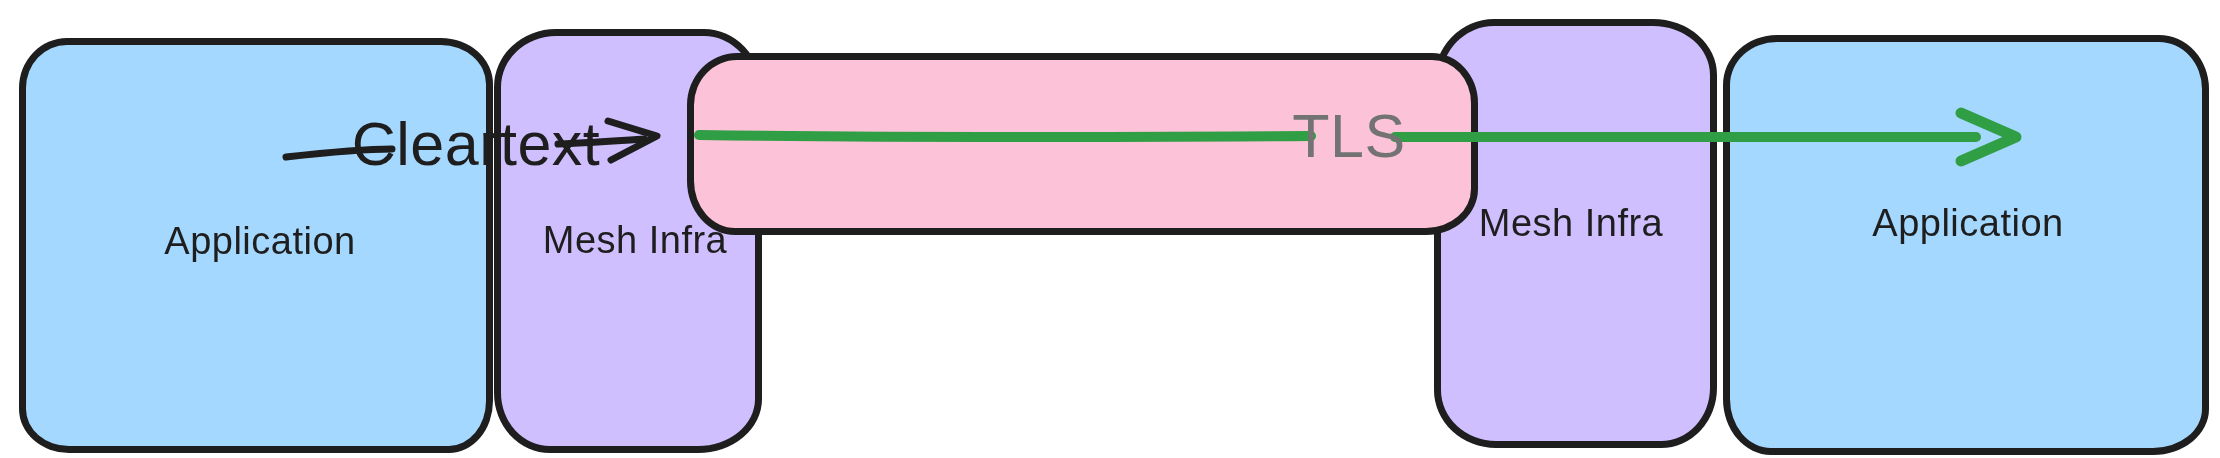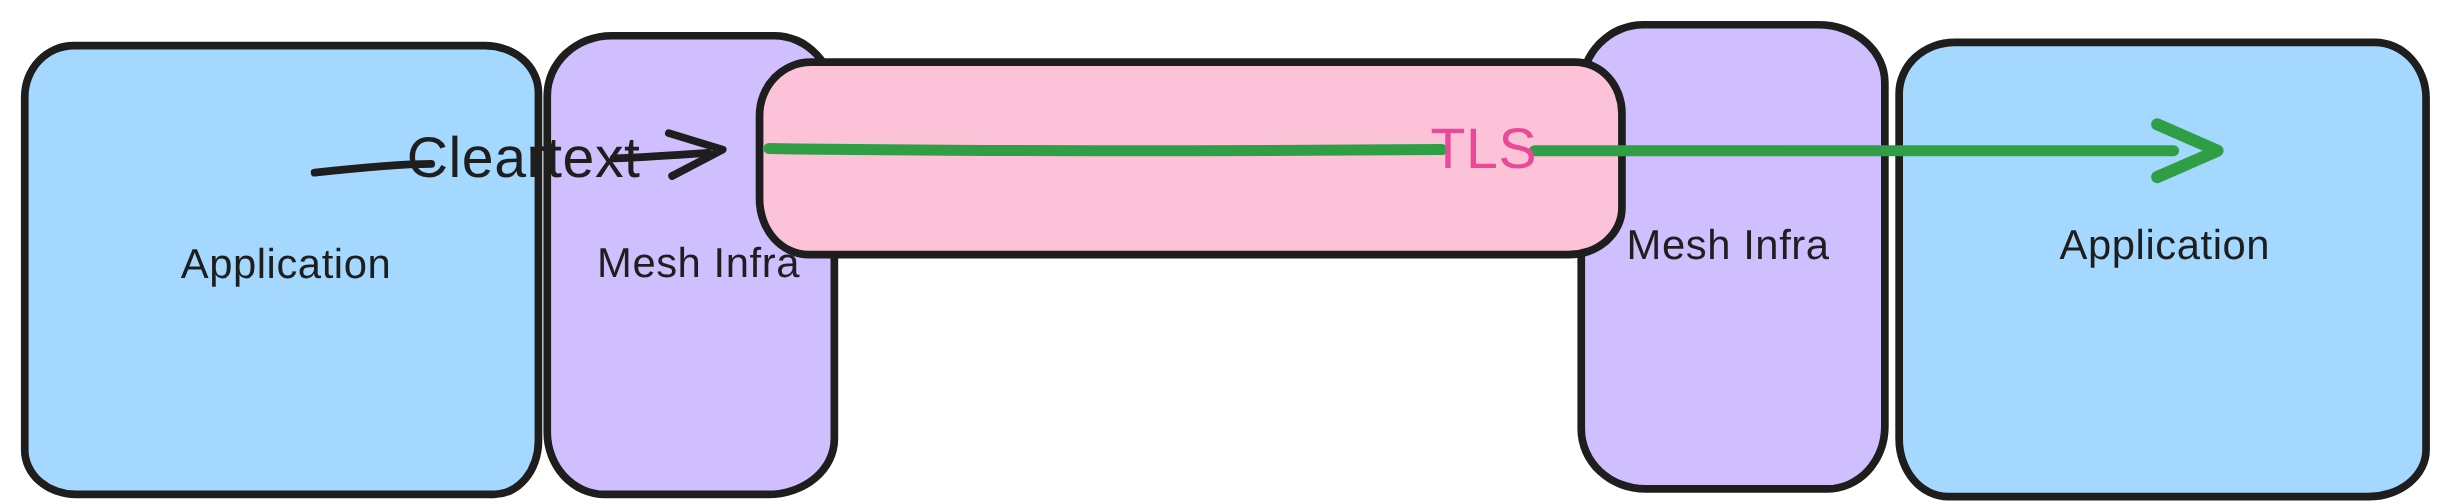--- a/index.html
+++ b/index.html
@@ -61,21 +61,21 @@
     line-height: 1;
     z-index: 4;
     letter-spacing: 0.5px;
   }
   .label.app-left-label   { left: 260px;  top: 241px; }
   .label.infra-left-label { left: 635px;  top: 240px; }
   .label.security-label   { left: 1082px; top: 92px;  }
   .label.infra-right-label{ left: 1571px; top: 223px; }
   .label.app-right-label  { left: 1968px; top: 223px; }
   .label.arrow-label {
-    font-size: 52px;
+    font-size: 61px;
     z-index: 6;
   }
   .label.cleartext-label  { left: 476px;  top: 144px; }
   .label.tls-label        { left: 1349px; top: 136px; }
   svg.arrows {
     position: absolute;
     left: 0; top: 0;
     z-index: 5;
     pointer-events: none;
   }
@@ -99,21 +99,21 @@
 
   <div class="label infra-left-label">Mesh Infra</div>
 
 
   <div class="label infra-right-label">Mesh Infra</div>
 
   <div class="label app-right-label">Application</div>
 
   <div class="label arrow-label cleartext-label" style="color: rgb(30, 30, 30);">Cleartext</div>
 
-  <div class="label arrow-label tls-label" style="color: #ec4899;">TLS</div>
+  <div class="label arrow-label tls-label" style="color: #737373;">TLS</div>
 
   <svg class="arrows" width="2220" height="458" viewBox="0 0 2220 458">
 
     <path d="M286,157 C340,151 365,149 392,149" fill="none" stroke-width="7" stroke-linecap="round" stroke="#1e1e1e"></path>
     <path d="M558,144 C585,143 615,141 644,139" fill="none" stroke-width="7" stroke-linecap="round" stroke="#1e1e1e"></path>
     <path d="M608,121 L657,136 L611,160" fill="none" stroke-width="7" stroke-linecap="round" stroke-linejoin="round" stroke="#1e1e1e"></path>
 
     <path d="M699,135 C900,138 1150,137 1311,136" fill="none" stroke-width="10" stroke-linecap="round" stroke="#2f9e44"></path>
     <path d="M1395,137 C1600,136 1800,136 1976,137" fill="none" stroke-width="10" stroke-linecap="round" stroke="#2f9e44"></path>
     <path d="M1961,113 L2016,137 L1961,161" fill="none" stroke-width="11" stroke-linecap="round" stroke-linejoin="round" stroke="#2f9e44"></path>

